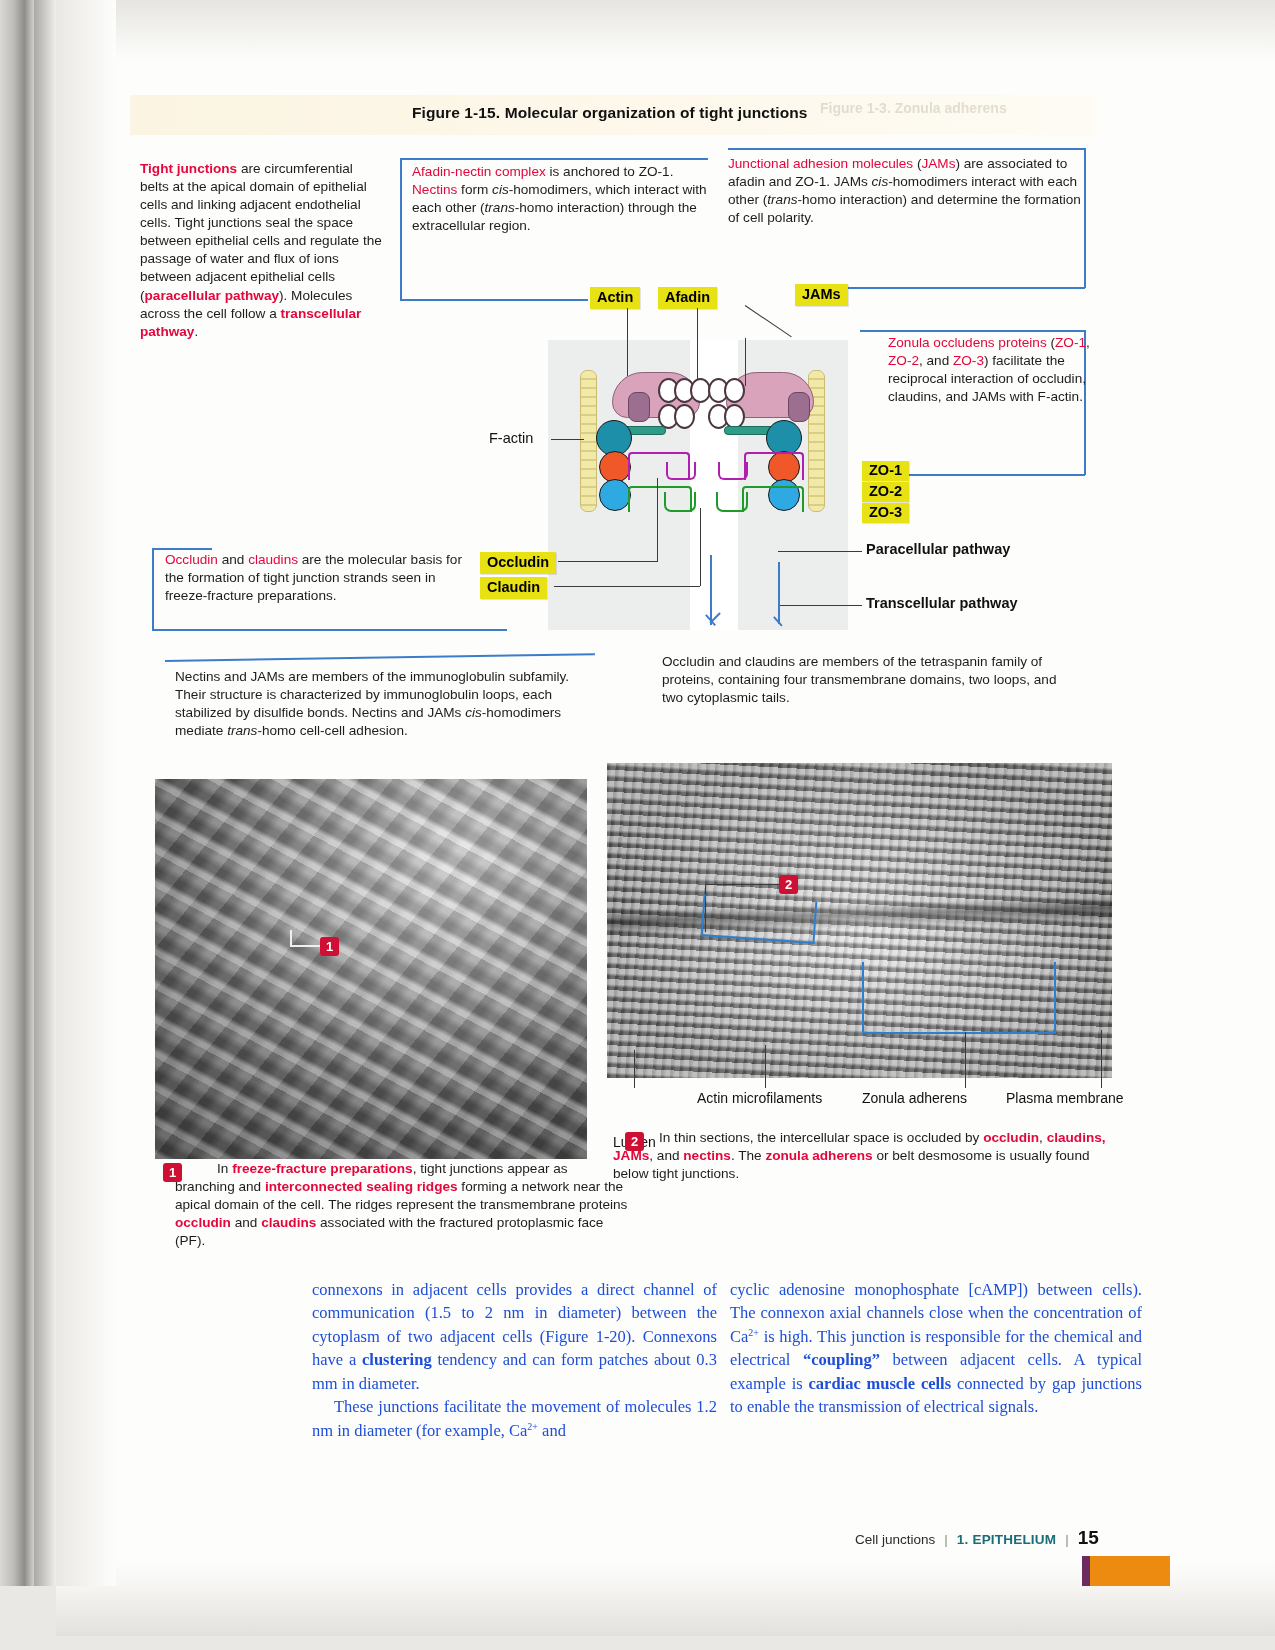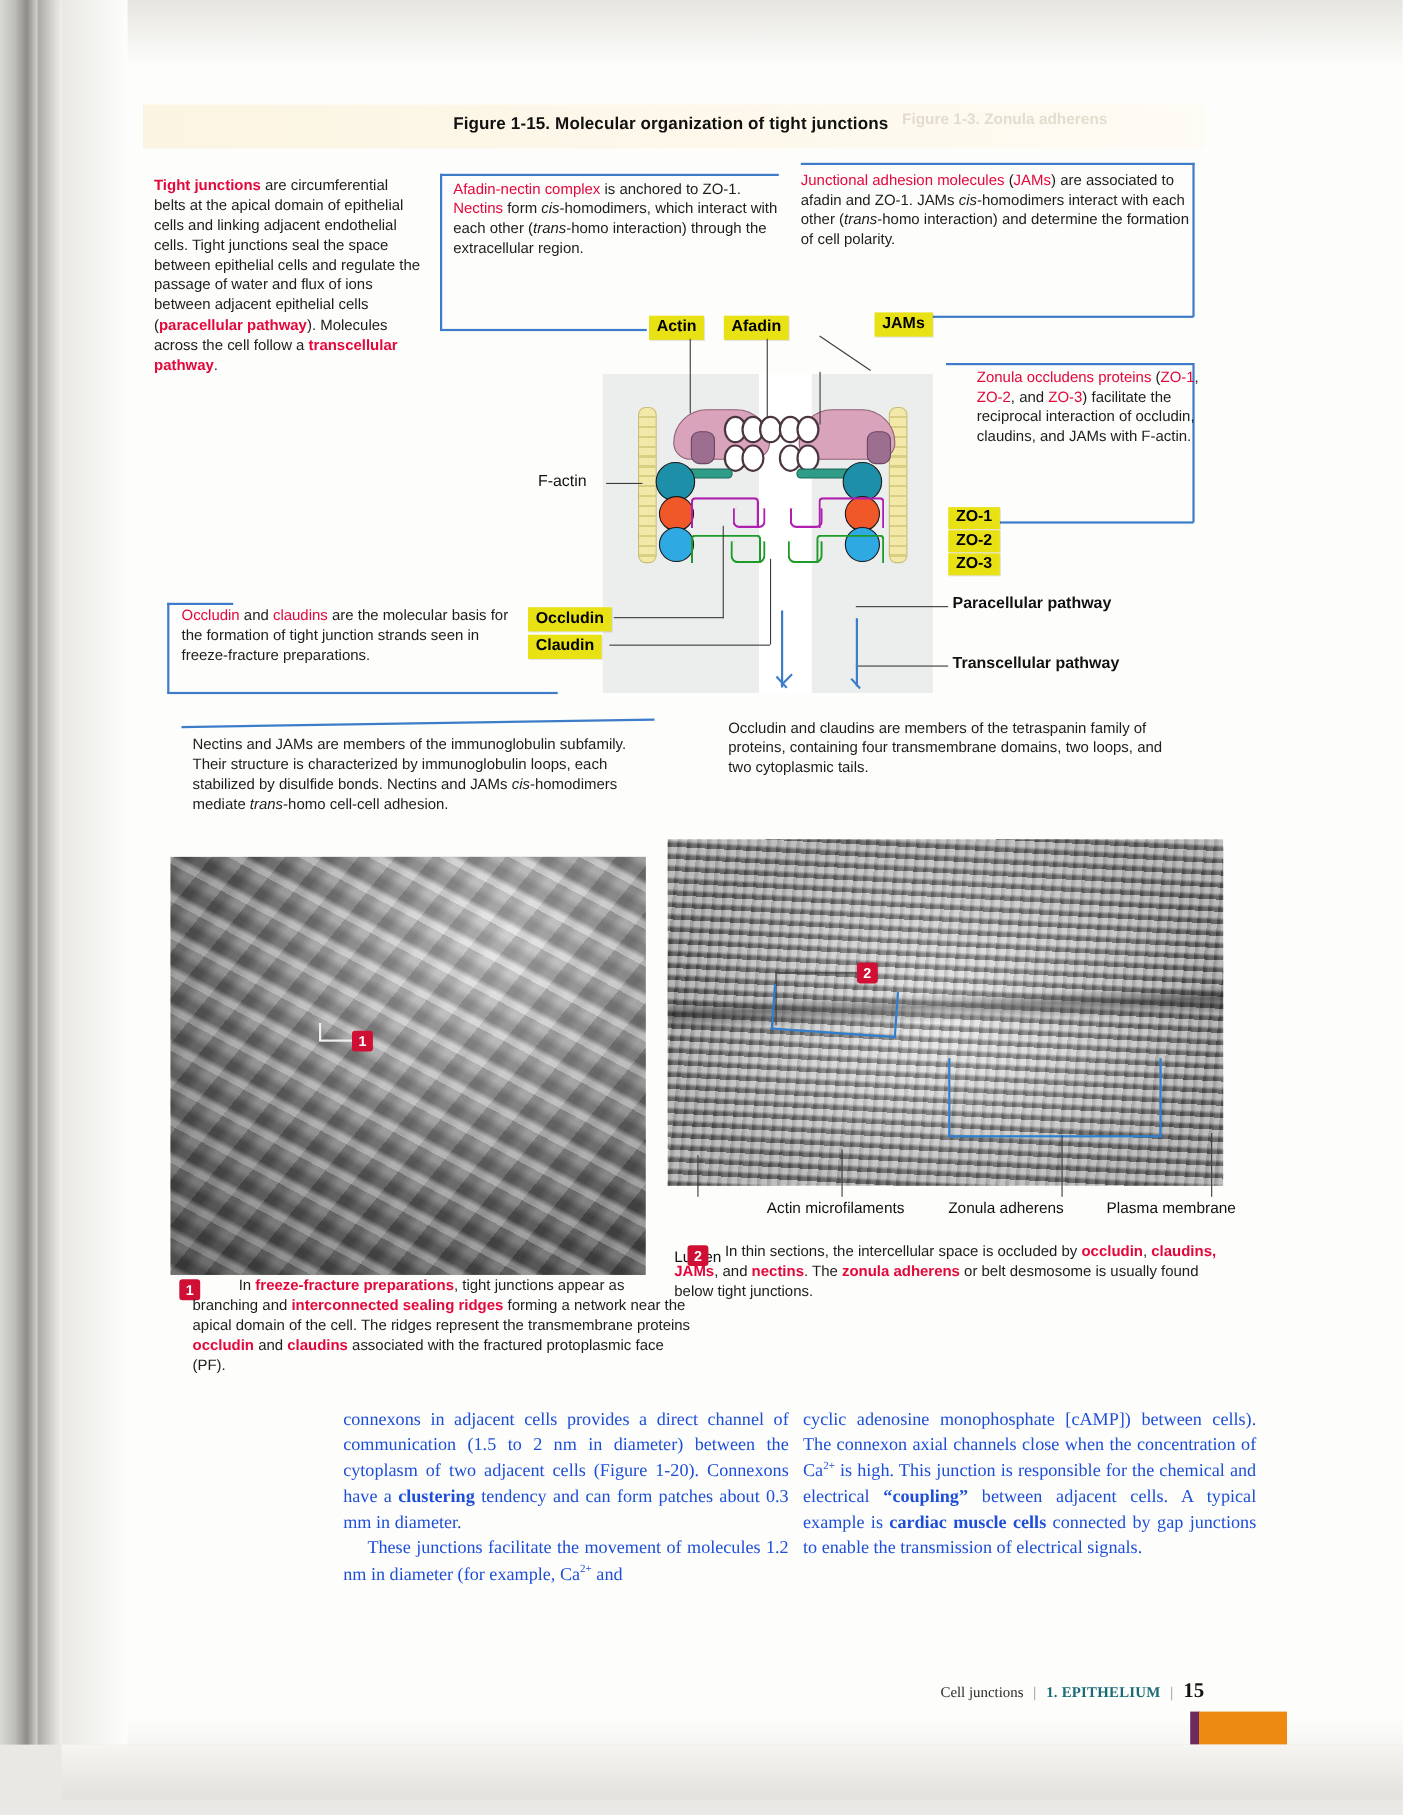--- a/index.html
+++ b/index.html
@@ -163,21 +163,21 @@
     text-align:justify;
   }
   .body b{font-weight:bold;}
   .ind{text-indent:22px;}
   sup{font-size:10px;vertical-align:super;}
 
   
   .footer{
     position:absolute;left:855px;top:1527px;
     font-size:13.5px;color:#2a2a2a;white-space:nowrap;
-    font-family:Liberation Serif, serif;
+    font-family:Liberation Sans, sans-serif;
   }
   .footer .sep{color:#8b8b8b;margin:0 9px;}
   .footer .chap{color:#1b6b78;font-weight:bold;letter-spacing:.2px;}
   .footer .pg{color:#111;font-weight:bold;font-size:19px;}
   .tab-orange{
     position:absolute;left:1090px;top:1556px;width:80px;height:82px;background:#ed8b11;
   }
   .tab-purple{
     position:absolute;left:1082px;top:1556px;width:9px;height:82px;background:#6d2a5e;
   }

